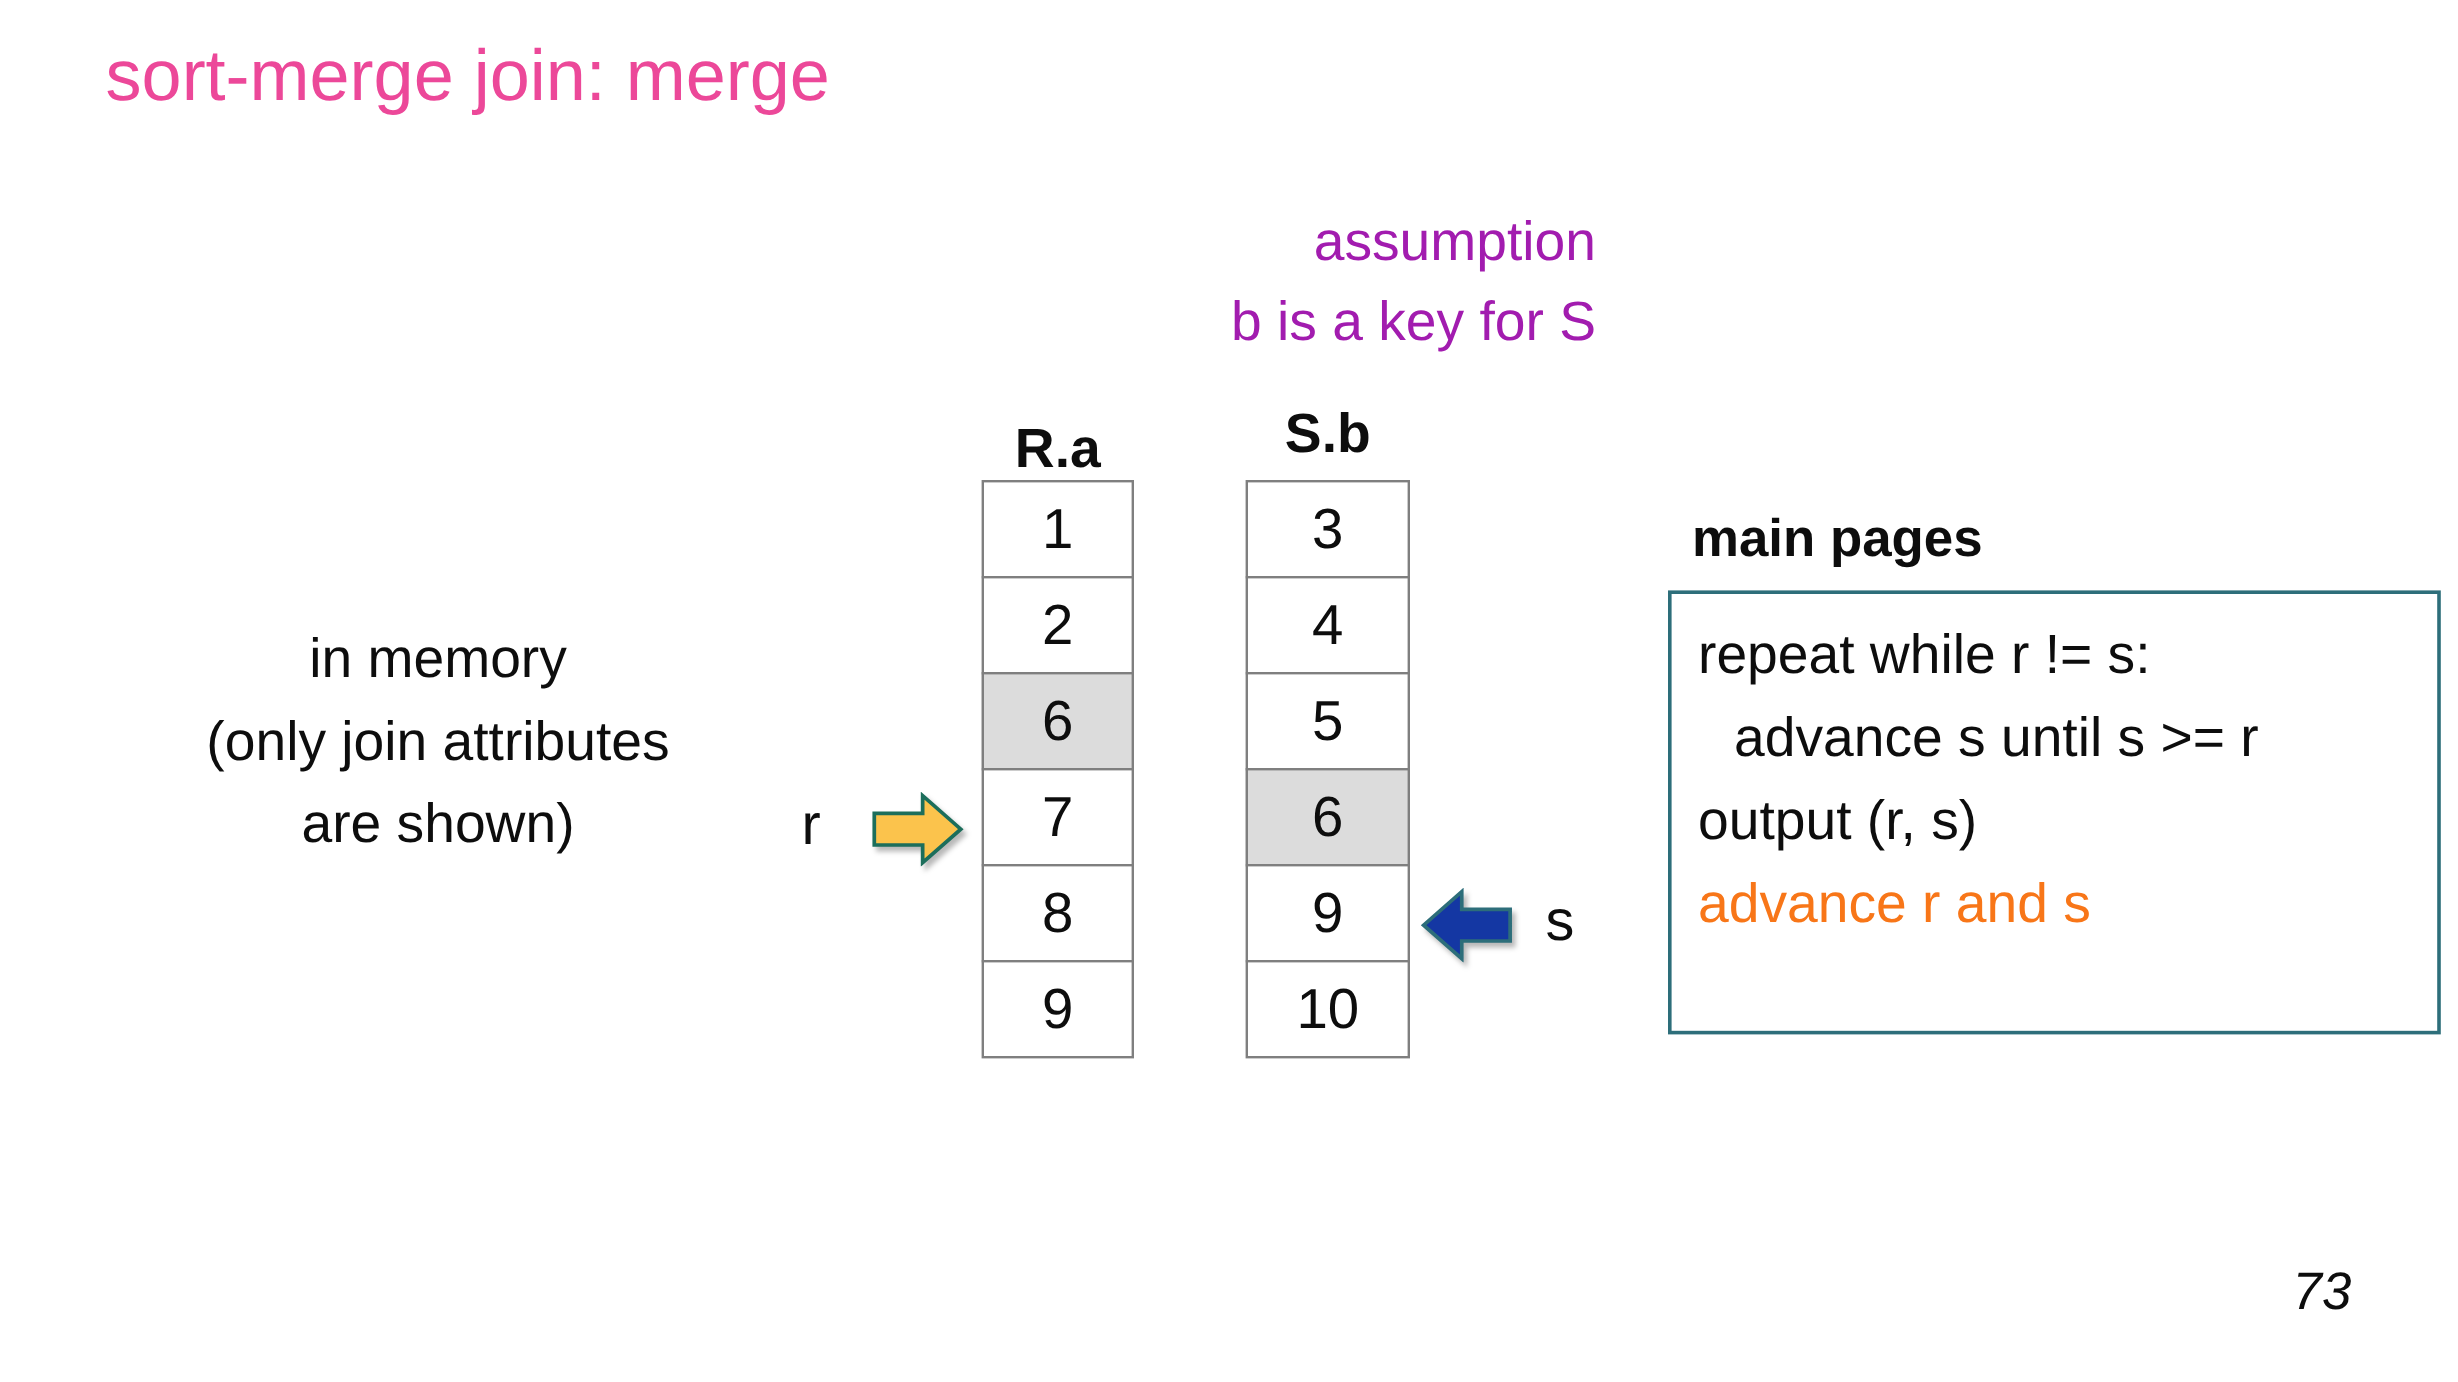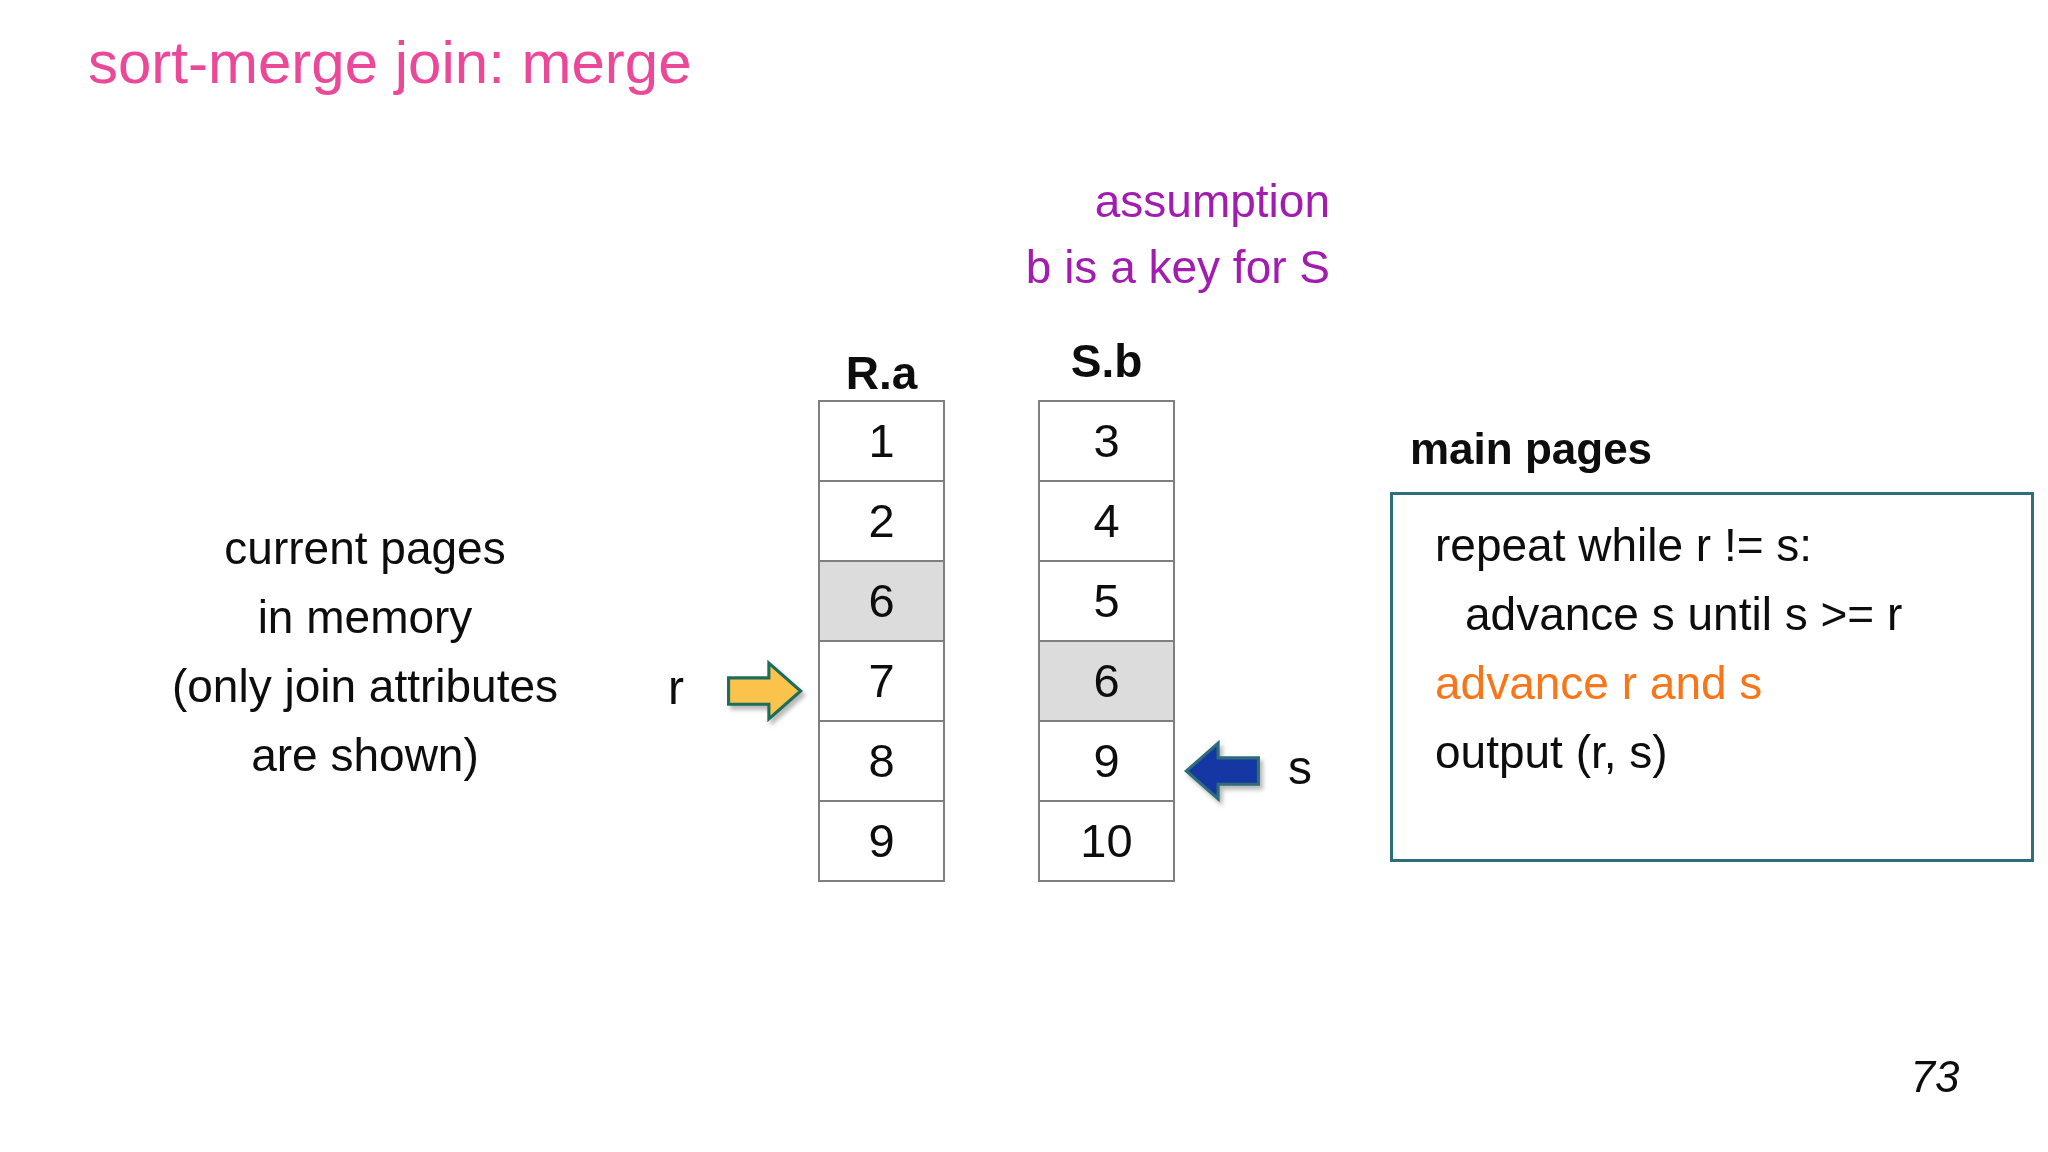--- a/index.html
+++ b/index.html
@@ -48,42 +48,41 @@
 
   .main-loop-label{
     left:1410px;top:424px;font-size:44px;font-weight:bold;color:#0d0d0d;
   }
   .code-box{
     left:1390px;top:492px;width:644px;height:370px;box-sizing:border-box;
     border:3px solid #2d6e7a;background:#ffffff;
     padding:16px 0 0 22px;
   }
   .code-line{
-    font-size:46px;line-height:69px;color:#0d0d0d;white-space:nowrap;margin-left:20px;
+    font-size:46px;line-height:69px;color:#0d0d0d;white-space:nowrap;
   }
   .code-line.ind{padding-left:30px;}
   .code-line.orange{color:#f87618;}
 
   .page-number{
     left:1890px;top:1052px;width:90px;text-align:center;
     font-size:44px;color:#0d0d0d;font-style:italic;
   }
 </style>
 </head>
 <body>
 
 <div class="abs slide-title">sort-merge join: merge</div>
 
 <div class="abs assumption">
   <div>assumption</div>
   <div>b is a key for S</div>
 </div>
 
 <div class="abs left-caption">
-  <div>current pages</div>
   <div>in memory</div>
   <div>(only join attributes</div>
   <div>are shown)</div>
 </div>
 
 <div class="abs col-header ra">R.a</div>
 <div class="abs col-header sb">S.b</div>
 
 <div class="abs val-table ra">
     <div class="cell">1</div>
@@ -113,17 +112,17 @@
   <svg width="80" height="62" viewBox="0 0 100 80">
     <path d="M97,23 L45,23 L45,4 L4,40 L45,76 L45,57 L97,57 Z" fill="#1437a3" stroke="#2d6e7a" stroke-width="4" stroke-linejoin="miter"></path>
   </svg>
 </div>
 <div class="abs pointer-label" style="left:1288px;top:744px;">s</div>
 
 <div class="abs main-loop-label">main pages</div>
 <div class="abs code-box">
     <div class="code-line">repeat while r != s:</div>
     <div class="code-line ind">advance s until s &gt;= r</div>
+    <div class="code-line">output (r, s)</div>
     <div class="code-line orange">advance r and s</div>
-    <div class="code-line">output (r, s)</div>
   </div>
 
 <div class="abs page-number">73</div>
 
 </body></html>

